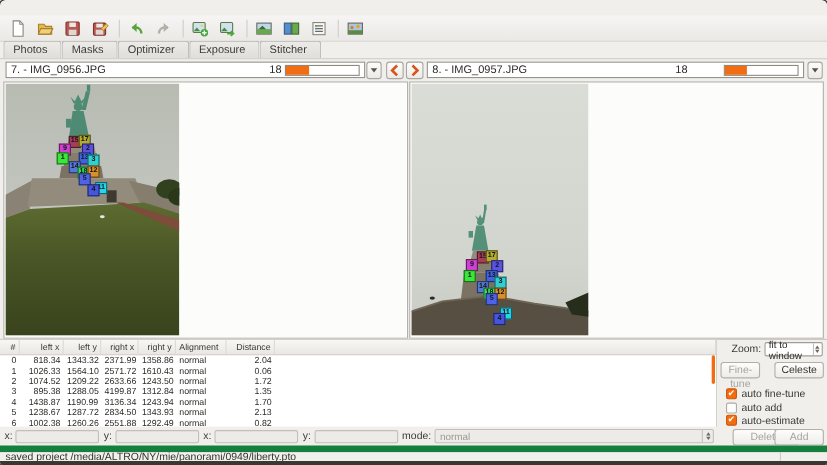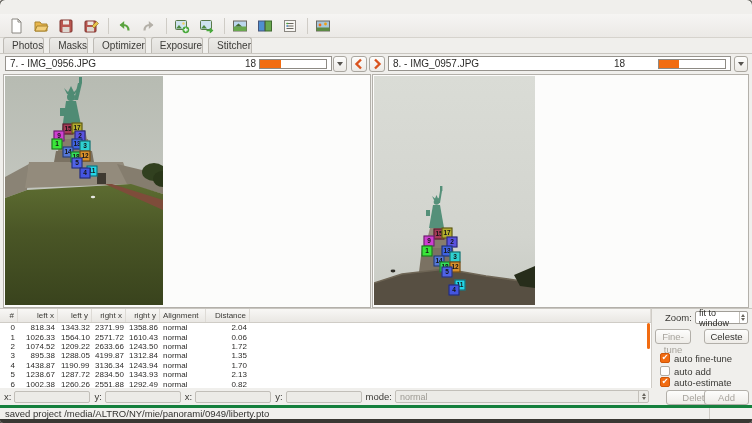--- a/index.html
+++ b/index.html
@@ -9,21 +9,21 @@
   .winbtn{width:9px;height:9px;border-radius:50%;margin-left:5px;border:1px solid #23221f;box-sizing:border-box;}
   .winbtn.close{background:radial-gradient(circle at 35% 30%,#ef8a52,#d9521f 60%,#a83510);}
   .winbtn.min,.winbtn.max{background:radial-gradient(circle at 35% 30%,#6b6860,#4a4842 65%,#37352f);}
   .title-text{color:#dcd9d1;font-size:10px;font-weight:bold;margin-left:12px;letter-spacing:.2px;}
   
   .toolbar{position:absolute;left:0;top:14px;width:752px;height:24px;background:linear-gradient(#f6f5f3,#ebe9e6);border-bottom:1px solid #d6d3cd;display:flex;align-items:center;padding-left:6px;box-sizing:border-box;}
   .tbicon{width:20px;height:20px;display:flex;align-items:center;justify-content:center;margin-right:5px;}
   .tbsep{width:1px;height:16px;background:#cfccc6;margin:0 5px 0 2px;}
   
   .tabbar{position:absolute;left:0;top:38px;width:752px;height:16px;display:flex;align-items:flex-end;padding-left:3px;box-sizing:border-box;border-bottom:1px solid #c9c6c0;background:#f0efec;}
-  .tab{font-size:10px;color:#3c3b38;background:linear-gradient(#ecebe8,#e0deda);border:1px solid #bdbab4;border-bottom:none;border-radius:3px 3px 0 0;padding:2px 0 2px 8px;margin-right:5px;height:11px;line-height:11px;}
+  .tab{font-size:10px;color:#3c3b38;background:linear-gradient(#ecebe8,#e0deda);border:1px solid #bdbab4;border-bottom:none;border-radius:3px 3px 0 0;padding:2px 12px 2px 8px;margin-right:0;height:11px;line-height:11px;}
   .tab.active{background:#f6f5f3;position:relative;top:1px;height:13px;font-weight:bold;}
   
   .selrow{position:absolute;left:0;top:54px;width:752px;height:20px;background:#f0efec;}
   .combo{position:absolute;top:2px;height:15px;background:#fff;border:1px solid #96938d;display:flex;align-items:center;font-size:10px;color:#2c2b29;padding:0 4px;box-sizing:border-box;}
   .combo .cval{flex:1;white-space:nowrap;overflow:hidden;}
   .combo .ccount{margin-right:3px;}
   .pbar{width:68px;height:10px;border:1px solid #8d8a84;background:#fff;position:relative;box-sizing:border-box;}
   .pfill{position:absolute;left:0;top:0;bottom:0;background:#f26c11;}
   .smallbtn{position:absolute;top:2px;height:16px;background:linear-gradient(#fdfdfc,#eceae6);border:1px solid #aaa7a0;border-radius:3px;display:flex;align-items:center;justify-content:center;box-sizing:border-box;}
   .tri-down{width:0;height:0;border-left:3.5px solid transparent;border-right:3.5px solid transparent;border-top:4.5px solid #55534e;}
@@ -53,21 +53,21 @@
   .cbrow{position:absolute;left:8px;display:flex;align-items:center;height:10px;}
   .cb{width:10px;height:10px;border:1px solid #aeaba4;border-radius:2px;background:#fdfdfc;box-sizing:border-box;font-size:8px;line-height:8px;text-align:center;color:#fff;}
   .cb.checked{background:#f26c11;border-color:#cf5708;}
   .cblabel{font-size:9.5px;color:#3a3935;margin-left:4px;white-space:nowrap;}
   
   .coordrow{position:absolute;left:0;top:388px;width:652px;height:17px;background:#f0efec;display:flex;align-items:center;font-size:9.5px;color:#3a3935;}
   .coordrow label{margin:0 3px 0 4px;}
   .cinput{width:76px;height:12px;background:#ecebe7;border:1px solid #c2bfb9;border-radius:2px;box-sizing:border-box;}
   .modesel{flex:1;height:13px;margin-right:3px;background:#ecebe7;border:1px solid #c2bfb9;border-radius:2px;display:flex;align-items:center;font-size:9px;color:#9d9a93;padding-left:4px;box-sizing:border-box;}
   
-  .statusbar{position:absolute;left:0;top:405px;width:752px;height:14px;background:#f1f0ed;border-top:3px solid #15803d;display:flex;align-items:center;box-sizing:border-box;}
+  .statusbar{position:absolute;left:0;top:405px;width:752px;height:14px;background:#f1f0ed;border-top:6px solid #15803d;display:flex;align-items:center;box-sizing:border-box;}
   .statusbar .stext{font-size:9.5px;color:#333230;margin-left:5px;flex:1;}
   .statusbar .scell{width:42px;height:100%;border-left:1px solid #cfccc6;}
   .bottomedge{position:absolute;left:0;top:419px;width:752px;height:4px;background:#393833;border-radius:0 0 3px 3px;}
 </style>
 </head>
 <body>
 
 <div class="window">
 
 

